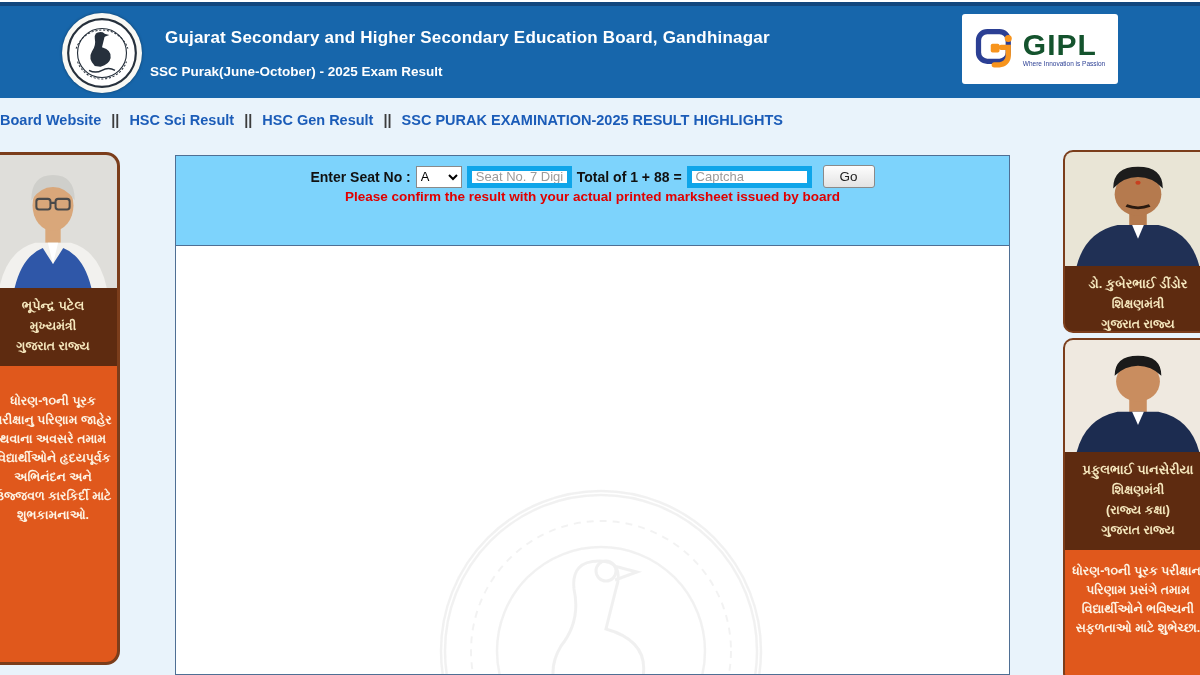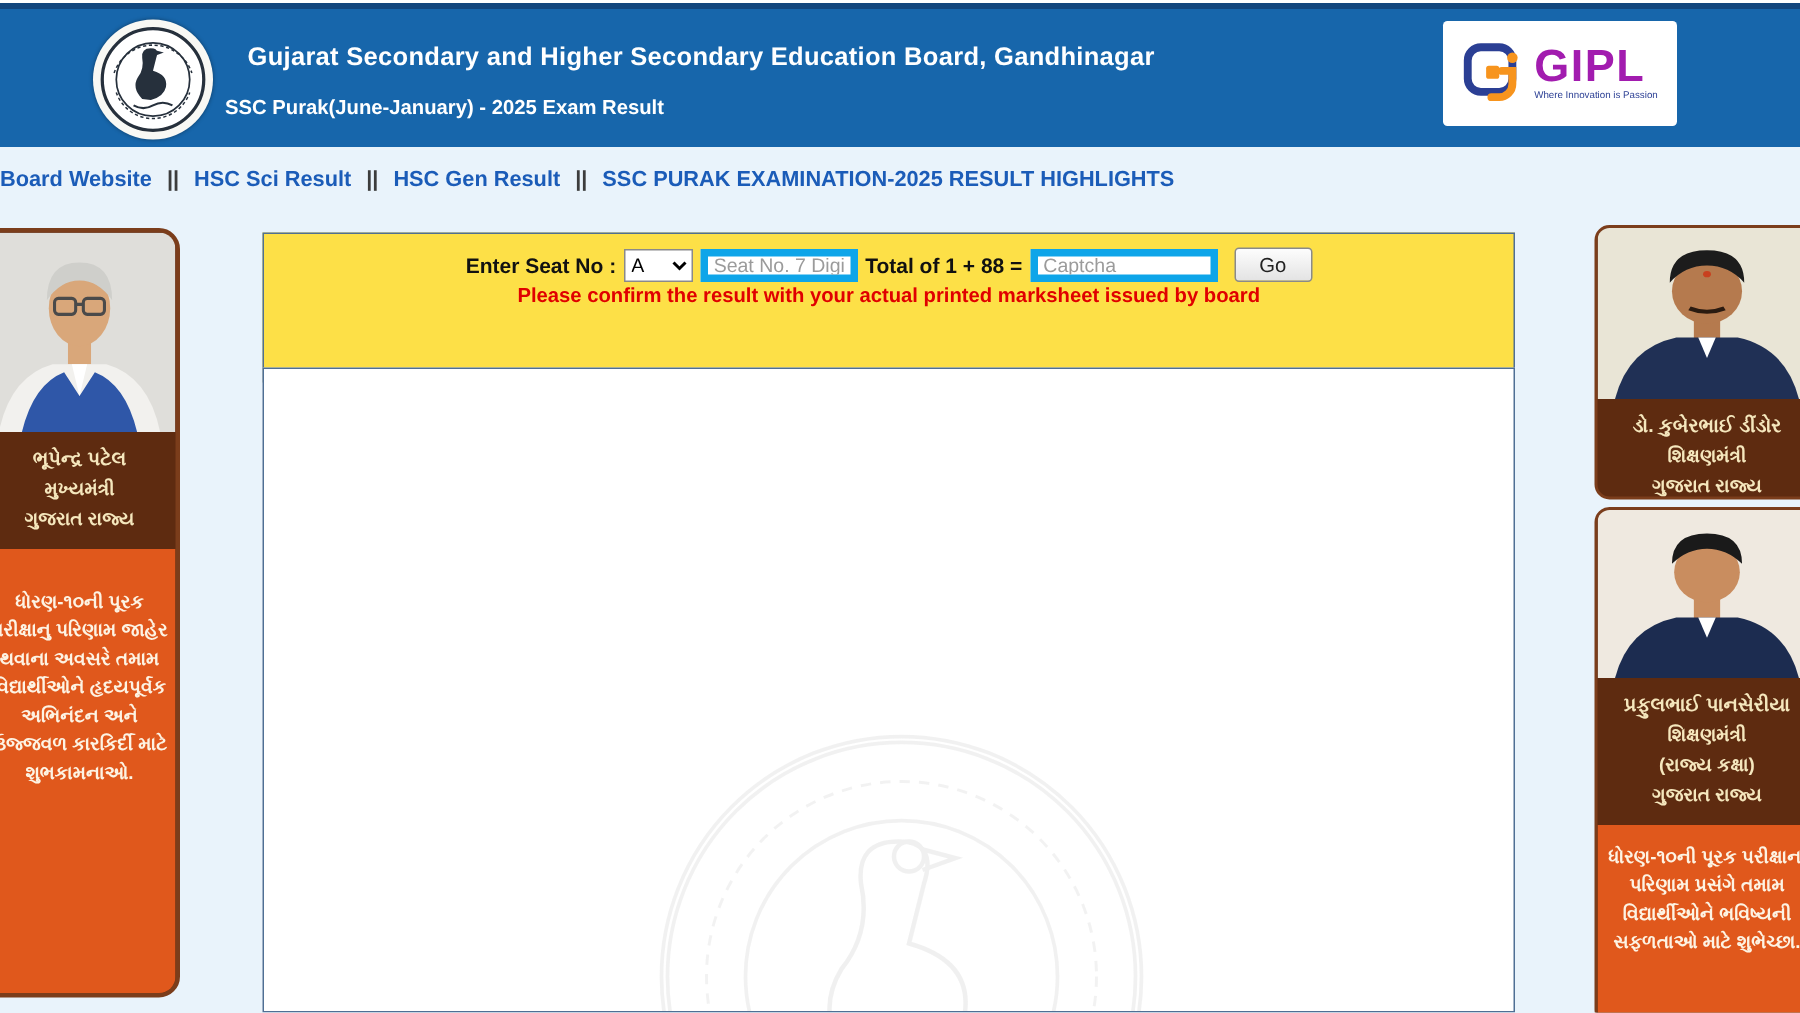--- a/index.html
+++ b/index.html
@@ -32,34 +32,34 @@
     position:absolute; left:150px; top:58px;
     color:#ffffff; font-size:13.5px; font-weight:bold;
   }
   .gipl-box {
     position:absolute; left:962px; top:8px;
     width:156px; height:70px; background:#ffffff;
     border-radius:3px;
     display:flex; align-items:center; justify-content:center; gap:6px;
   }
   .gipl-text-wrap { display:flex; flex-direction:column; }
-  .gipl-name { color:#a21caf; font-size:30px; font-weight:bold; line-height:28px; letter-spacing:1px; }
+  .gipl-name { color:#14532d; font-size:30px; font-weight:bold; line-height:28px; letter-spacing:1px; }
   .gipl-tagline { color:#2b3f94; font-size:6.5px; margin-top:1px; }
   
   .navbar {
     position:absolute; left:0; top:112px; width:1200px;
     display:flex; justify-content:flex-start; align-items:center; gap:10px;
     font-size:14.5px; font-weight:bold;
   }
   .nav-link { color:#1b5cb8; text-decoration:none; cursor:pointer; }
   .nav-sep { color:#3c3c3c; }
   
   .form-panel {
     position:absolute; left:175px; top:155px; width:835px; height:100px;
-    background:#fde047; border:1px solid #4f6f94;
+    background:#7dd3fc; border:1px solid #4f6f94;
   }
   .form-row {
     margin-top:9px;
     display:flex; justify-content:center; align-items:center; gap:5px;
     font-size:14px;
   }
   .form-label { font-weight:bold; color:#111; }
   .prefix-select {
     font-size:13px; height:22px; width:46px;
     border:1px solid #8a8a8a; background:#ffffff;
@@ -138,21 +138,21 @@
         <path d="M14 44 a38 38 0 0 1 72 0" stroke-dasharray="3 2.4"></path>
         <path d="M16 62 a36 36 0 0 0 68 0" stroke-dasharray="3 2.4"></path>
       </g>
       <path d="M40 68 Q30 58 36 48 Q42 40 40 30 Q39 21 48 21 Q56 21 53 30 L50 42 Q64 46 62 57 Q60 66 48 69 Z" fill="#26303c"></path>
       <circle cx="50" cy="25" r="3.4" fill="#26303c"></circle>
       <path d="M52 23 L60 25 L52 28 Z" fill="#26303c"></path>
       <path d="M32 74 q9 5 18 0 q9 -5 18 0" stroke="#26303c" stroke-width="2" fill="none"></path>
     </svg>
   </div>
   <div class="header-title">Gujarat Secondary and Higher Secondary Education Board, Gandhinagar</div>
-  <div class="header-subtitle">SSC Purak(June-January) - 2025 Exam Result</div>
+  <div class="header-subtitle">SSC Purak(June-October) - 2025 Exam Result</div>
 
   <div class="gipl-box">
     <svg width="42" height="42" viewBox="0 0 48 48">
       <rect x="4" y="4" width="34" height="34" rx="10" fill="none" stroke="#2b3f94" stroke-width="6"></rect>
       <path d="M30 22 h8 v10 a10 10 0 0 1 -10 10 h-6" fill="none" stroke="#f7941d" stroke-width="6" stroke-linecap="round"></path>
       <rect x="18" y="18" width="10" height="10" rx="2" fill="#f7941d"></rect>
       <circle cx="38" cy="12" r="4" fill="#f7941d"></circle>
     </svg>
     <div class="gipl-text-wrap">
       <span class="gipl-name">GIPL</span>

